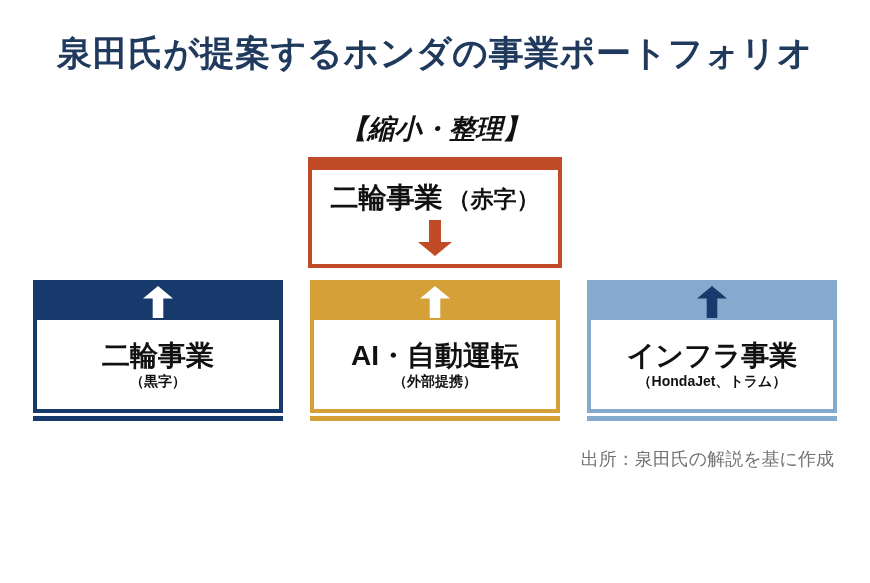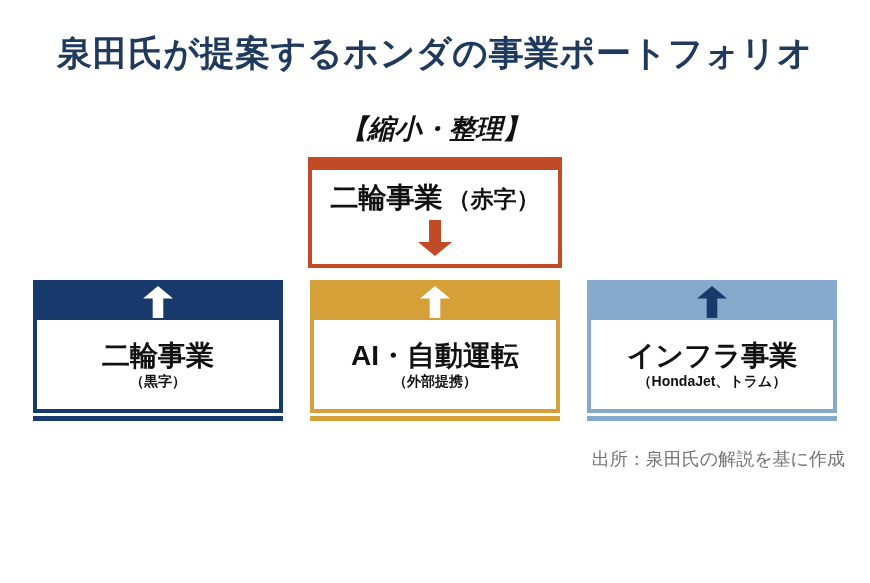--- a/index.html
+++ b/index.html
@@ -67,21 +67,21 @@
     height: 89px;
     display: flex; flex-direction: column;
     align-items: center; justify-content: center;
   }
   .biz-label { font-size: 28px; font-weight: 800; color: #111111; line-height: 1.2; white-space: nowrap; }
   .biz-sub   { font-size: 14px; font-weight: 800; color: #111111; line-height: 1.25; white-space: nowrap; }
   .biz-underline { height: 5px; background: var(--c); margin-top: 3px; }
 
   .source {
     margin-top: 26px;
-    padding-right: 25px;
+    padding-right: 36px;
     text-align: right;
     font-size: 18px;
     color: #737373;
   }
 </style>
 </head>
 <body>
 
 <div class="canvas">
 

